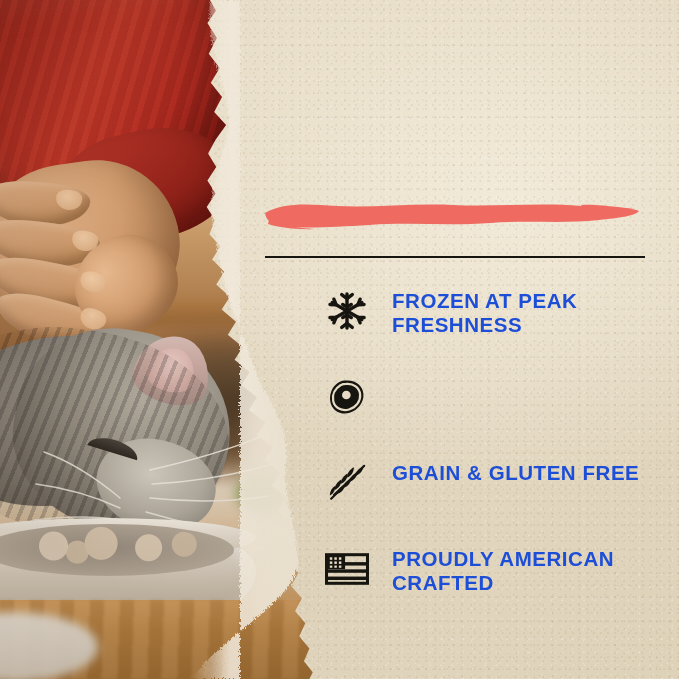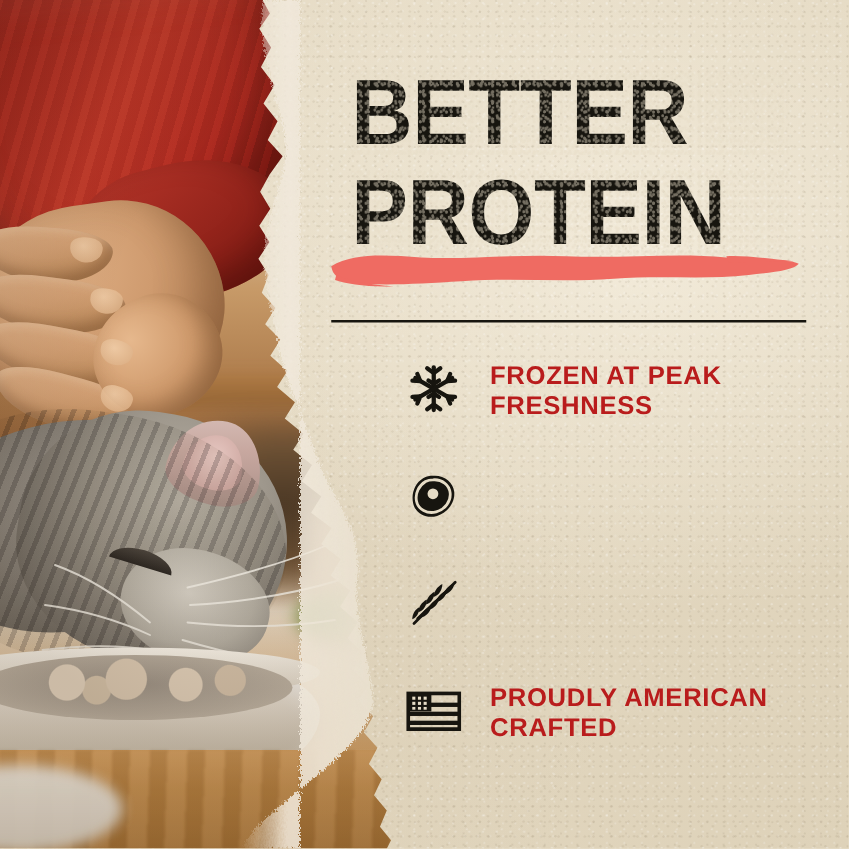--- a/index.html
+++ b/index.html
@@ -343,21 +343,21 @@
     flex:0 0 50px;
     display:flex; align-items:center; justify-content:center;
     padding-top:4px;
   }
   .feat-text {
     font-family:"Liberation Sans", sans-serif;
     font-size:20.5px;
     font-weight:700;
     line-height:1.16;
     letter-spacing:.55px;
-    color:#b91c1c;
+    color:#1d4ed8;
     text-transform:uppercase;
     padding-top:3px;
     max-width:252px;
   }
 </style>
 </head>
 <body>
 
 <div id="stage">
 
@@ -442,24 +442,20 @@
   <svg class="brush" viewBox="0 0 378 33" preserveAspectRatio="none">
     <path d="M2,15 C 20,4 46,6 74,8 C 110,10 150,5 190,7
              C 235,9 278,4 318,8 C 344,11 368,9 376,13
              C 372,18 356,20 336,22 C 300,26 266,22 228,25
              C 186,28 146,24 106,27 C 72,29 40,31 18,28
              C 8,26 3,22 2,15 Z" fill="#ef6b62"></path>
     <path d="M318,7 C 332,6 352,9 372,11 C 360,12 340,11 320,12 Z" fill="#ef6b62"></path>
     <path d="M6,22 C 18,27 34,30 52,31 C 32,32 14,29 5,26 Z" fill="#ef6b62"></path>
   </svg>
 
-  <div class="headline">
-    <span class="headline-line" id="hl-1">BETTER</span>
-    <span class="headline-line" id="hl-2">PROTEIN</span>
-  </div>
 
   <div class="divider"></div>
 
   <div class="features">
 
     <div class="feature">
       <div class="feat-icon">
         <svg width="42" height="42" viewBox="0 0 64 64">
           <g stroke="#17150f" stroke-width="5.2" stroke-linecap="round" fill="none">
             <path d="M32 6 V58"></path>
@@ -502,20 +498,21 @@
             <path d="M45 10 C 39 11, 33 15, 31 21 C 37 21, 43 17, 45 10 Z" opacity=".0"></path>
             <path d="M42 9  C 36 12, 32 18, 32 24 C 38 22, 42 16, 42 9 Z"></path>
             <path d="M33 18 C 27 21, 23 27, 23 33 C 29 31, 33 25, 33 18 Z"></path>
             <path d="M24 27 C 18 30, 14 36, 14 42 C 20 40, 24 34, 24 27 Z"></path>
             <path d="M15 36 C 10 39, 7 44, 7 50 C 12 48, 15 43, 15 36 Z"></path>
             <rect x="5" y="30.2" width="54" height="3.4" rx="1.7" transform="rotate(-43 32 32)"></rect>
           </g>
           <path d="M9 55 L57 7" stroke="#17150f" stroke-width="3.2" stroke-linecap="round" fill="none"></path>
         </svg>
       </div>
+      <div class="feat-text">GRAIN &amp; GLUTEN FREE</div>
     </div>
 
     <div class="feature">
       <div class="feat-icon">
         <svg width="44" height="32" viewBox="0 0 64 46">
           <rect x="2.2" y="2.2" width="59.6" height="41.6" fill="none" stroke="#17150f" stroke-width="4.4"></rect>
           <rect x="2.2" y="13" width="59.6" height="5" fill="#17150f"></rect>
           <rect x="2.2" y="23.5" width="59.6" height="5" fill="#17150f"></rect>
           <rect x="2.2" y="34" width="59.6" height="5" fill="#17150f"></rect>
           <rect x="2.2" y="2.2" width="27" height="21" fill="#17150f"></rect>

